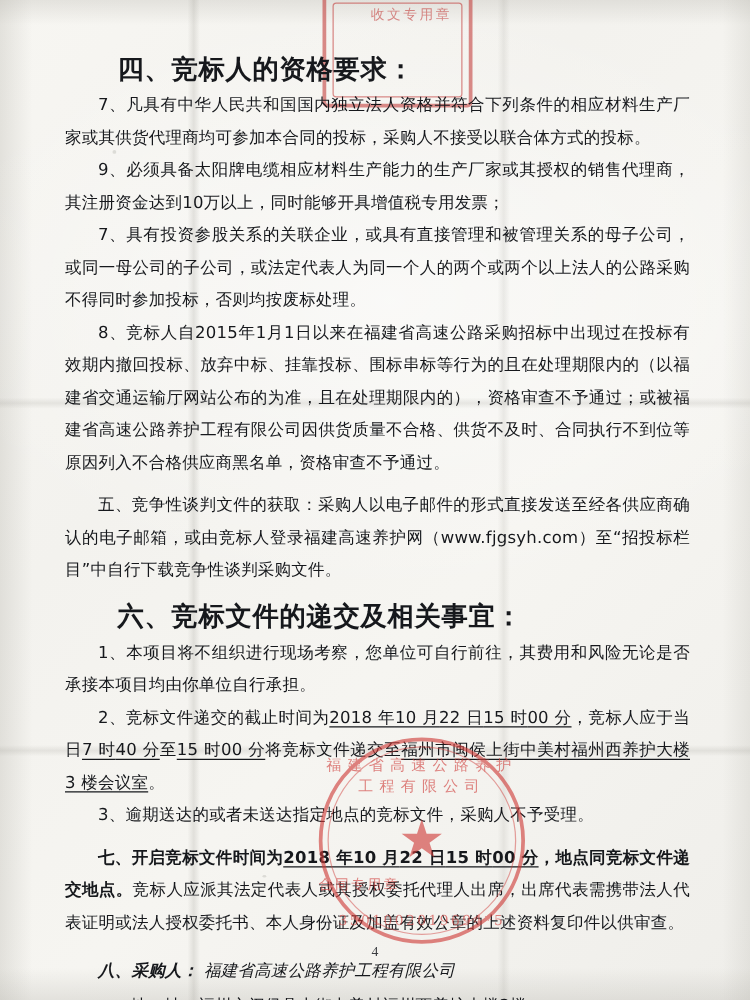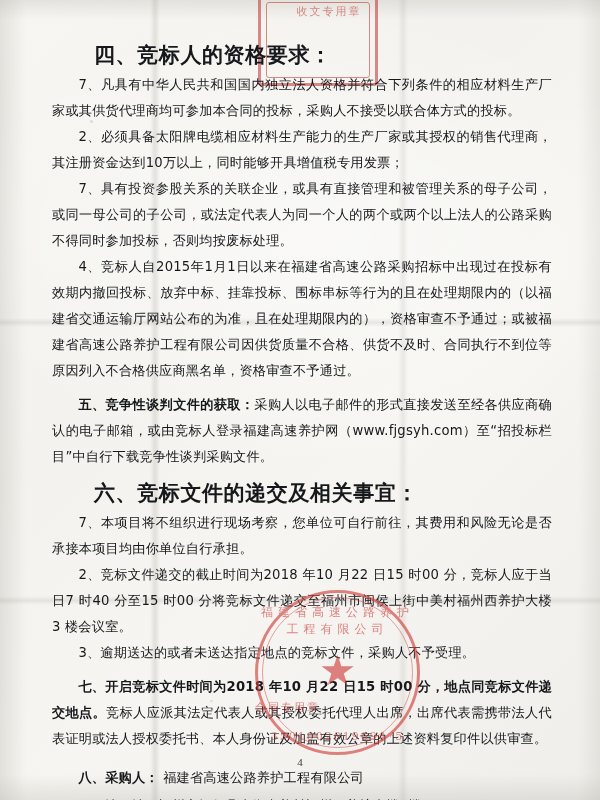--- a/index.html
+++ b/index.html
@@ -73,36 +73,38 @@
   p.para {
     margin: 0;
     text-indent: 2em;
     text-align: justify;
     text-justify: inter-ideograph;
   }
   .block { margin-bottom: 2px; }
   .gap-s { height: 6px; }
   .gap-m { height: 10px; }
   .u {
+    text-decoration: underline;
     text-underline-offset: 3px;
   }
   .addr-line {
     margin: 0;
     text-indent: 0;
     padding-left: 4em;
     line-height: 28px;
   }
   .addr-label {
     display: inline-block;
     min-width: 3.6em;
   }
   .buyer-head {
     text-indent: 2em;
     margin: 0;
     line-height: 28px;
+    font-style: italic;
   }
 
   
   .stamp {
     position: absolute;
     pointer-events: none;
   }
   .stamp-top {
     left: 258px;
     top: -6px;
@@ -224,38 +226,38 @@
   <div class="stamp stamp-top">
     <div class="sq"></div>
     <div class="txt">收文专用章</div>
   </div>
 
   <div class="content">
 
     <div class="block">
       <h2 class="section">四、竞标人的资格要求：</h2>
       <p class="para">7、凡具有中华人民共和国国内独立法人资格并符合下列条件的相应材料生产厂家或其供货代理商均可参加本合同的投标，采购人不接受以联合体方式的投标。</p>
-      <p class="para">2、必须具备太阳牌电缆相应材料生产能力的生产厂家或其授权的销售代理商，其注册资金达到10万以上，同时能够开具增值税专用发票；</p>
+      <p class="para">9、必须具备太阳牌电缆相应材料生产能力的生产厂家或其授权的销售代理商，其注册资金达到10万以上，同时能够开具增值税专用发票；</p>
       <p class="para">7、具有投资参股关系的关联企业，或具有直接管理和被管理关系的母子公司，或同一母公司的子公司，或法定代表人为同一个人的两个或两个以上法人的公路采购不得同时参加投标，否则均按废标处理。</p>
-      <p class="para">4、竞标人自2015年1月1日以来在福建省高速公路采购招标中出现过在投标有效期内撤回投标、放弃中标、挂靠投标、围标串标等行为的且在处理期限内的（以福建省交通运输厅网站公布的为准，且在处理期限内的），资格审查不予通过；或被福建省高速公路养护工程有限公司因供货质量不合格、供货不及时、合同执行不到位等原因列入不合格供应商黑名单，资格审查不予通过。</p>
+      <p class="para">8、竞标人自2015年1月1日以来在福建省高速公路采购招标中出现过在投标有效期内撤回投标、放弃中标、挂靠投标、围标串标等行为的且在处理期限内的（以福建省交通运输厅网站公布的为准，且在处理期限内的），资格审查不予通过；或被福建省高速公路养护工程有限公司因供货质量不合格、供货不及时、合同执行不到位等原因列入不合格供应商黑名单，资格审查不予通过。</p>
     </div>
 
     <div class="gap-s"></div>
 
     <div class="block">
       <p class="para">
-        <span style="font-weight:bold;">五、竞争性谈判文件的获取：</span><span>采购人以电子邮件的形式直接发送至经各供应商确认的电子邮箱，或由竞标人登录福建高速养护网（www.fjgsyh.com）至“招投标栏目”中自行下载竞争性谈判采购文件。</span>
+        <span style="font-weight:normal;">五、竞争性谈判文件的获取：</span><span>采购人以电子邮件的形式直接发送至经各供应商确认的电子邮箱，或由竞标人登录福建高速养护网（www.fjgsyh.com）至“招投标栏目”中自行下载竞争性谈判采购文件。</span>
       </p>
     </div>
 
     <div class="gap-s"></div>
 
     <div class="block">
       <h2 class="section">六、竞标文件的递交及相关事宜：</h2>
-      <p class="para">7、本项目将不组织进行现场考察，您单位可自行前往，其费用和风险无论是否承接本项目均由你单位自行承担。</p>
+      <p class="para">1、本项目将不组织进行现场考察，您单位可自行前往，其费用和风险无论是否承接本项目均由你单位自行承担。</p>
       <p class="para">
         2、竞标文件递交的截止时间为<span class="u">2018 年</span><span class="u">10 月</span><span class="u">22 日</span><span class="u">15 时</span><span class="u">00 分</span>，竞标人应于当日<span class="u">7 时</span><span class="u">40 分</span>至<span class="u">15 时</span><span class="u">00 分</span>将竞标文件递交至<span class="u">福州市闽侯上街中美村福州西养护大楼 3 楼会议室</span>。
       </p>
       <p class="para">3、逾期送达的或者未送达指定地点的竞标文件，采购人不予受理。</p>
     </div>
 
     <div class="gap-s"></div>
 
     <div class="block">
       <p class="para">

